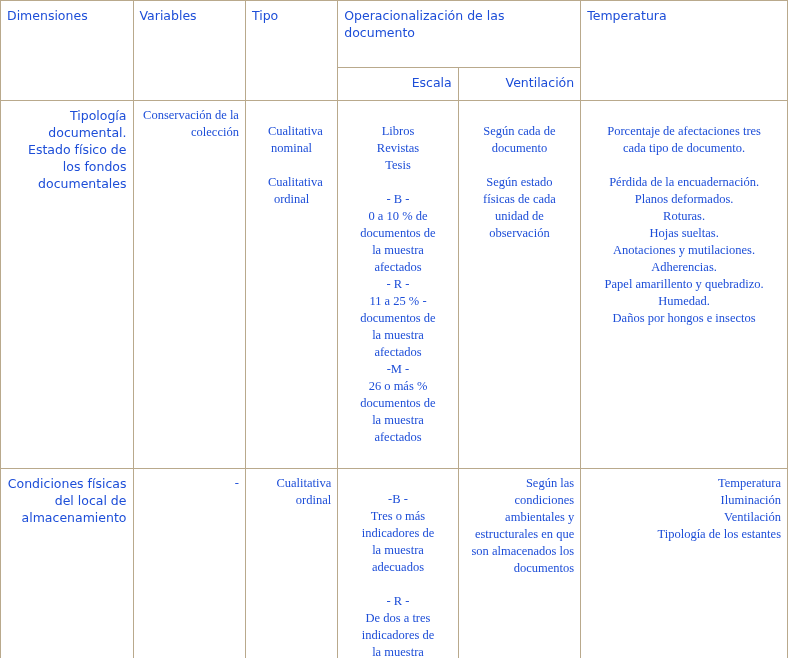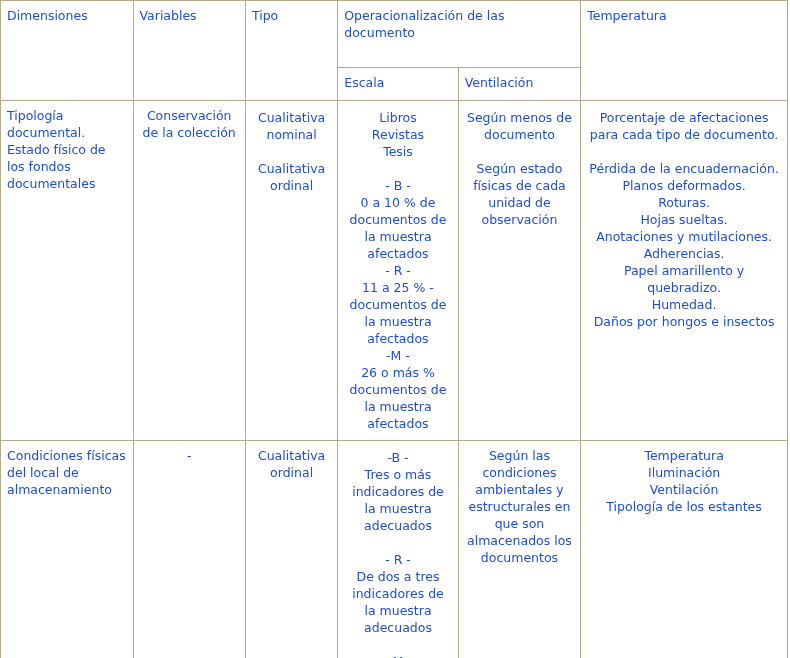--- a/index.html
+++ b/index.html
@@ -29,36 +29,38 @@
     color: #1d4ed8;
   }
   .head-cell {
     vertical-align: middle;
     height: 54px;
   }
   .head-cell.left {
     text-align: left;
   }
   .sub-head {
-    text-align: left;
+    text-align: right;
     vertical-align: middle;
     height: 20px;
     padding: 3px 4px;
   }
   .c-center {
     text-align: center;
+    font-family: Liberation Serif, serif;
   }
   .c-left {
     text-align: left;
   }
   .v-mid {
     vertical-align: middle;
+    text-align: right;
   }
   .para {
-    margin: 2px;
+    margin: 16px;
     padding: 0;
   }
   .para + .para {
     margin-top: 17px;
   }
   
   col.c1 { width: 132px; }
   col.c2 { width: 112px; }
   col.c3 { width: 92px; }
   col.c4 { width: 120px; }
@@ -102,25 +104,25 @@
 Revistas
 Tesis</div>
         <div class="para" style="white-space: pre-line;">- B -
 0 a 10 % de documentos de la muestra afectados
 - R -
 11 a 25 % - documentos de la muestra afectados
 -M -
 26 o más % documentos de la muestra afectados</div>
       </td>
       <td class="c-center">
-        <div class="para">Según menos de documento</div>
+        <div class="para">Según cada de documento</div>
         <div class="para">Según estado físicas de cada unidad de observación</div>
       </td>
       <td class="c-center">
-        <div class="para">Porcentaje de afectaciones para cada tipo de documento.</div>
+        <div class="para">Porcentaje de afectaciones tres cada tipo de documento.</div>
         <div class="para" style="white-space: pre-line; text-align: center;">Pérdida de la encuadernación.
 Planos deformados.
 Roturas.
 Hojas sueltas.
 Anotaciones y mutilaciones.
 Adherencias.
 Papel amarillento y quebradizo.
 Humedad.
 Daños por hongos e insectos</div>
       </td>

